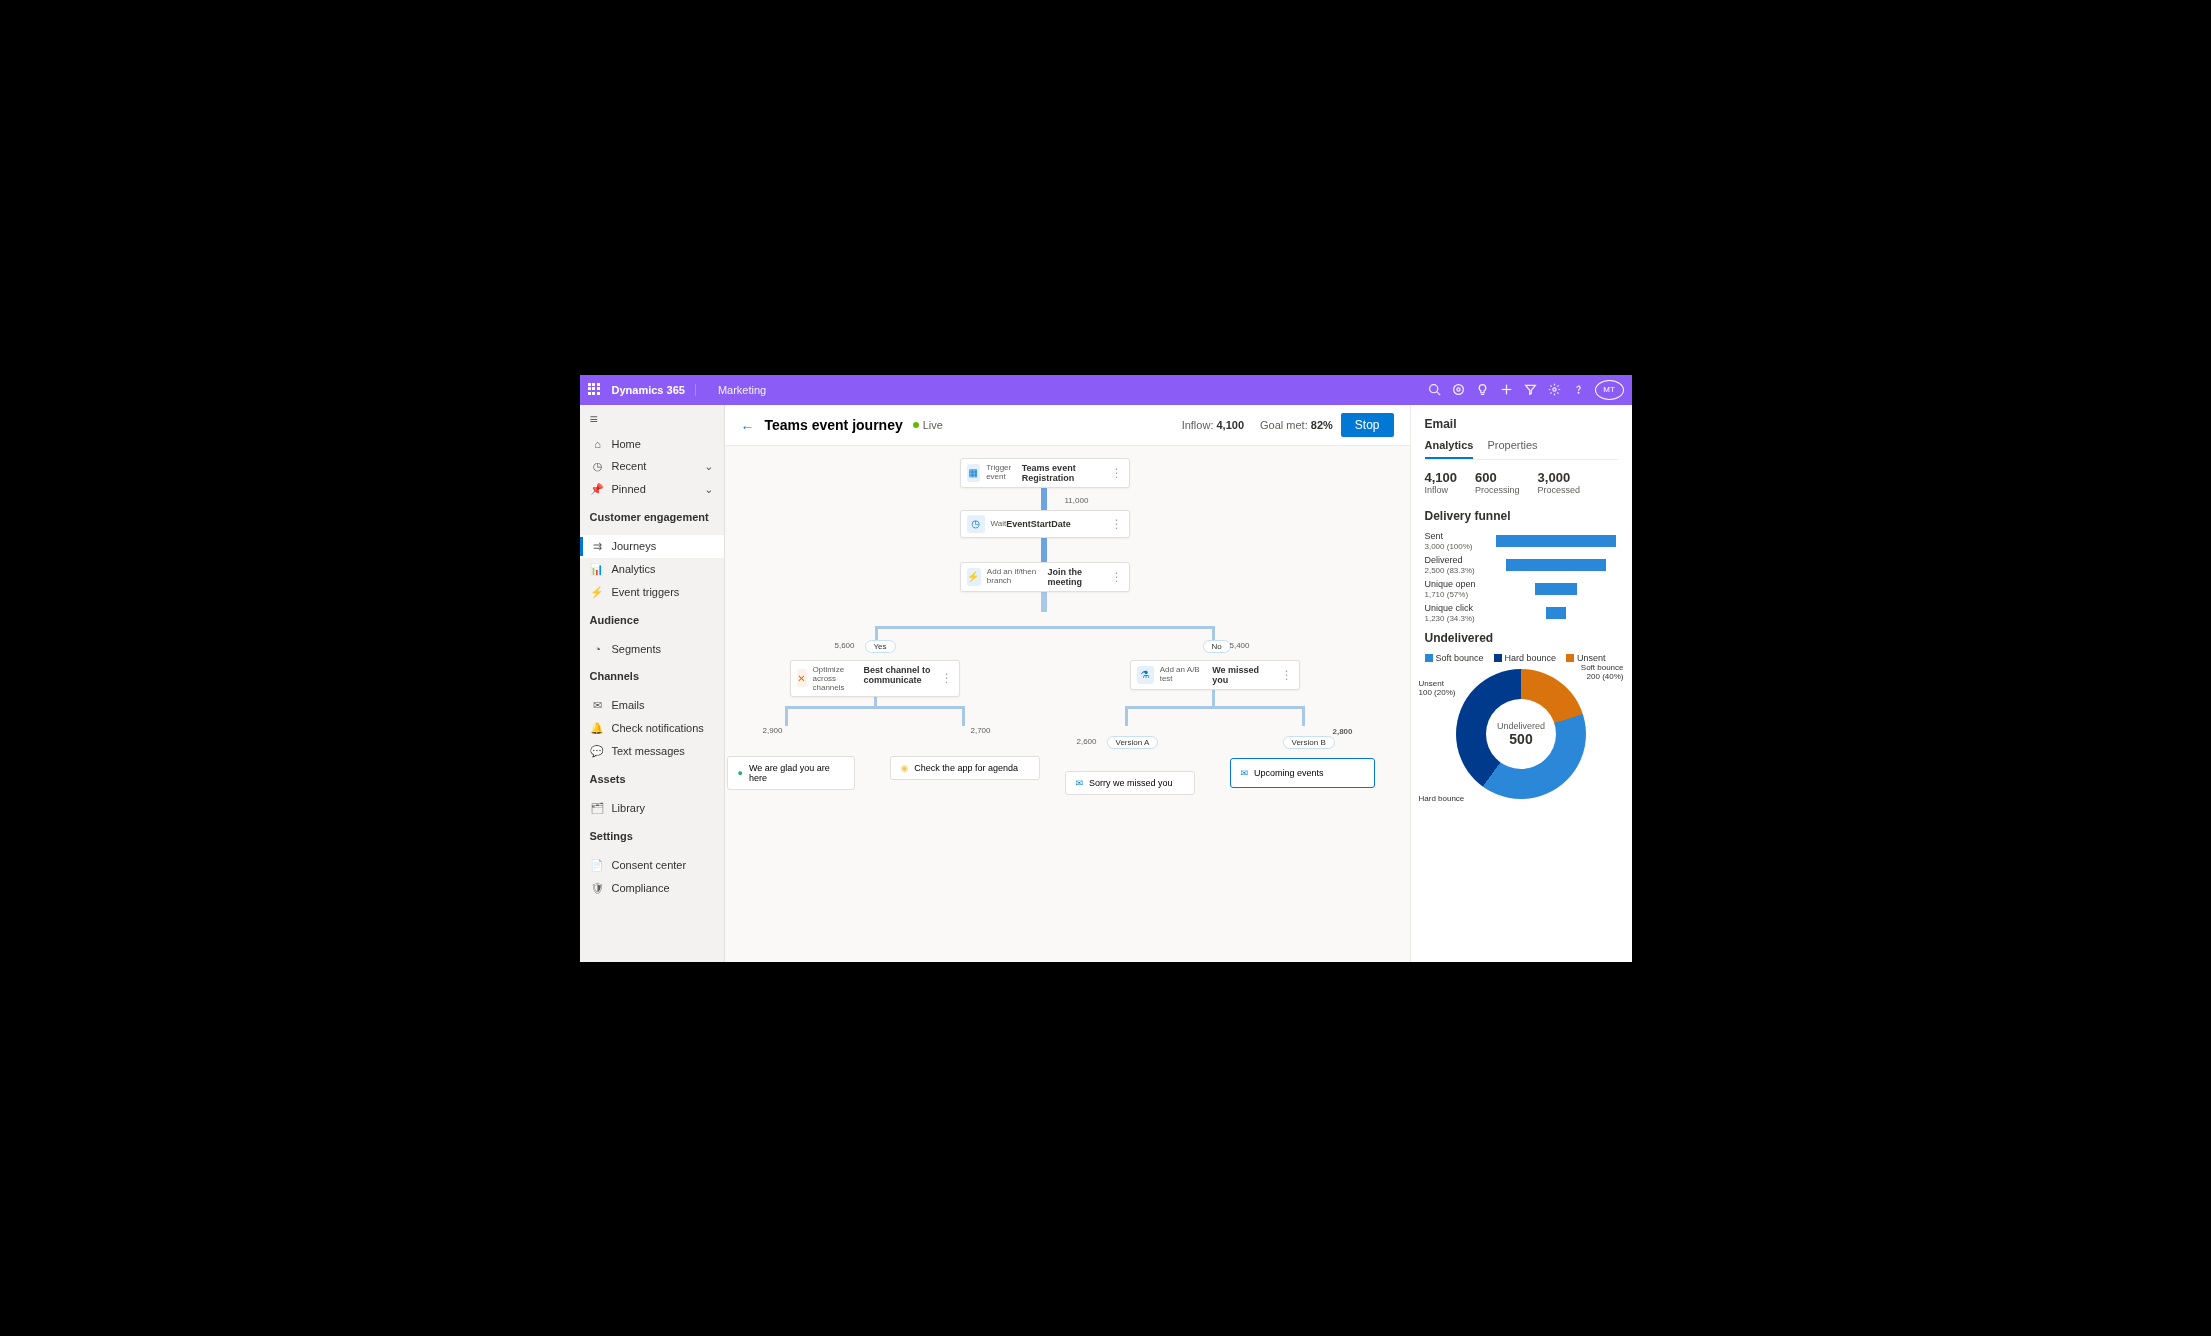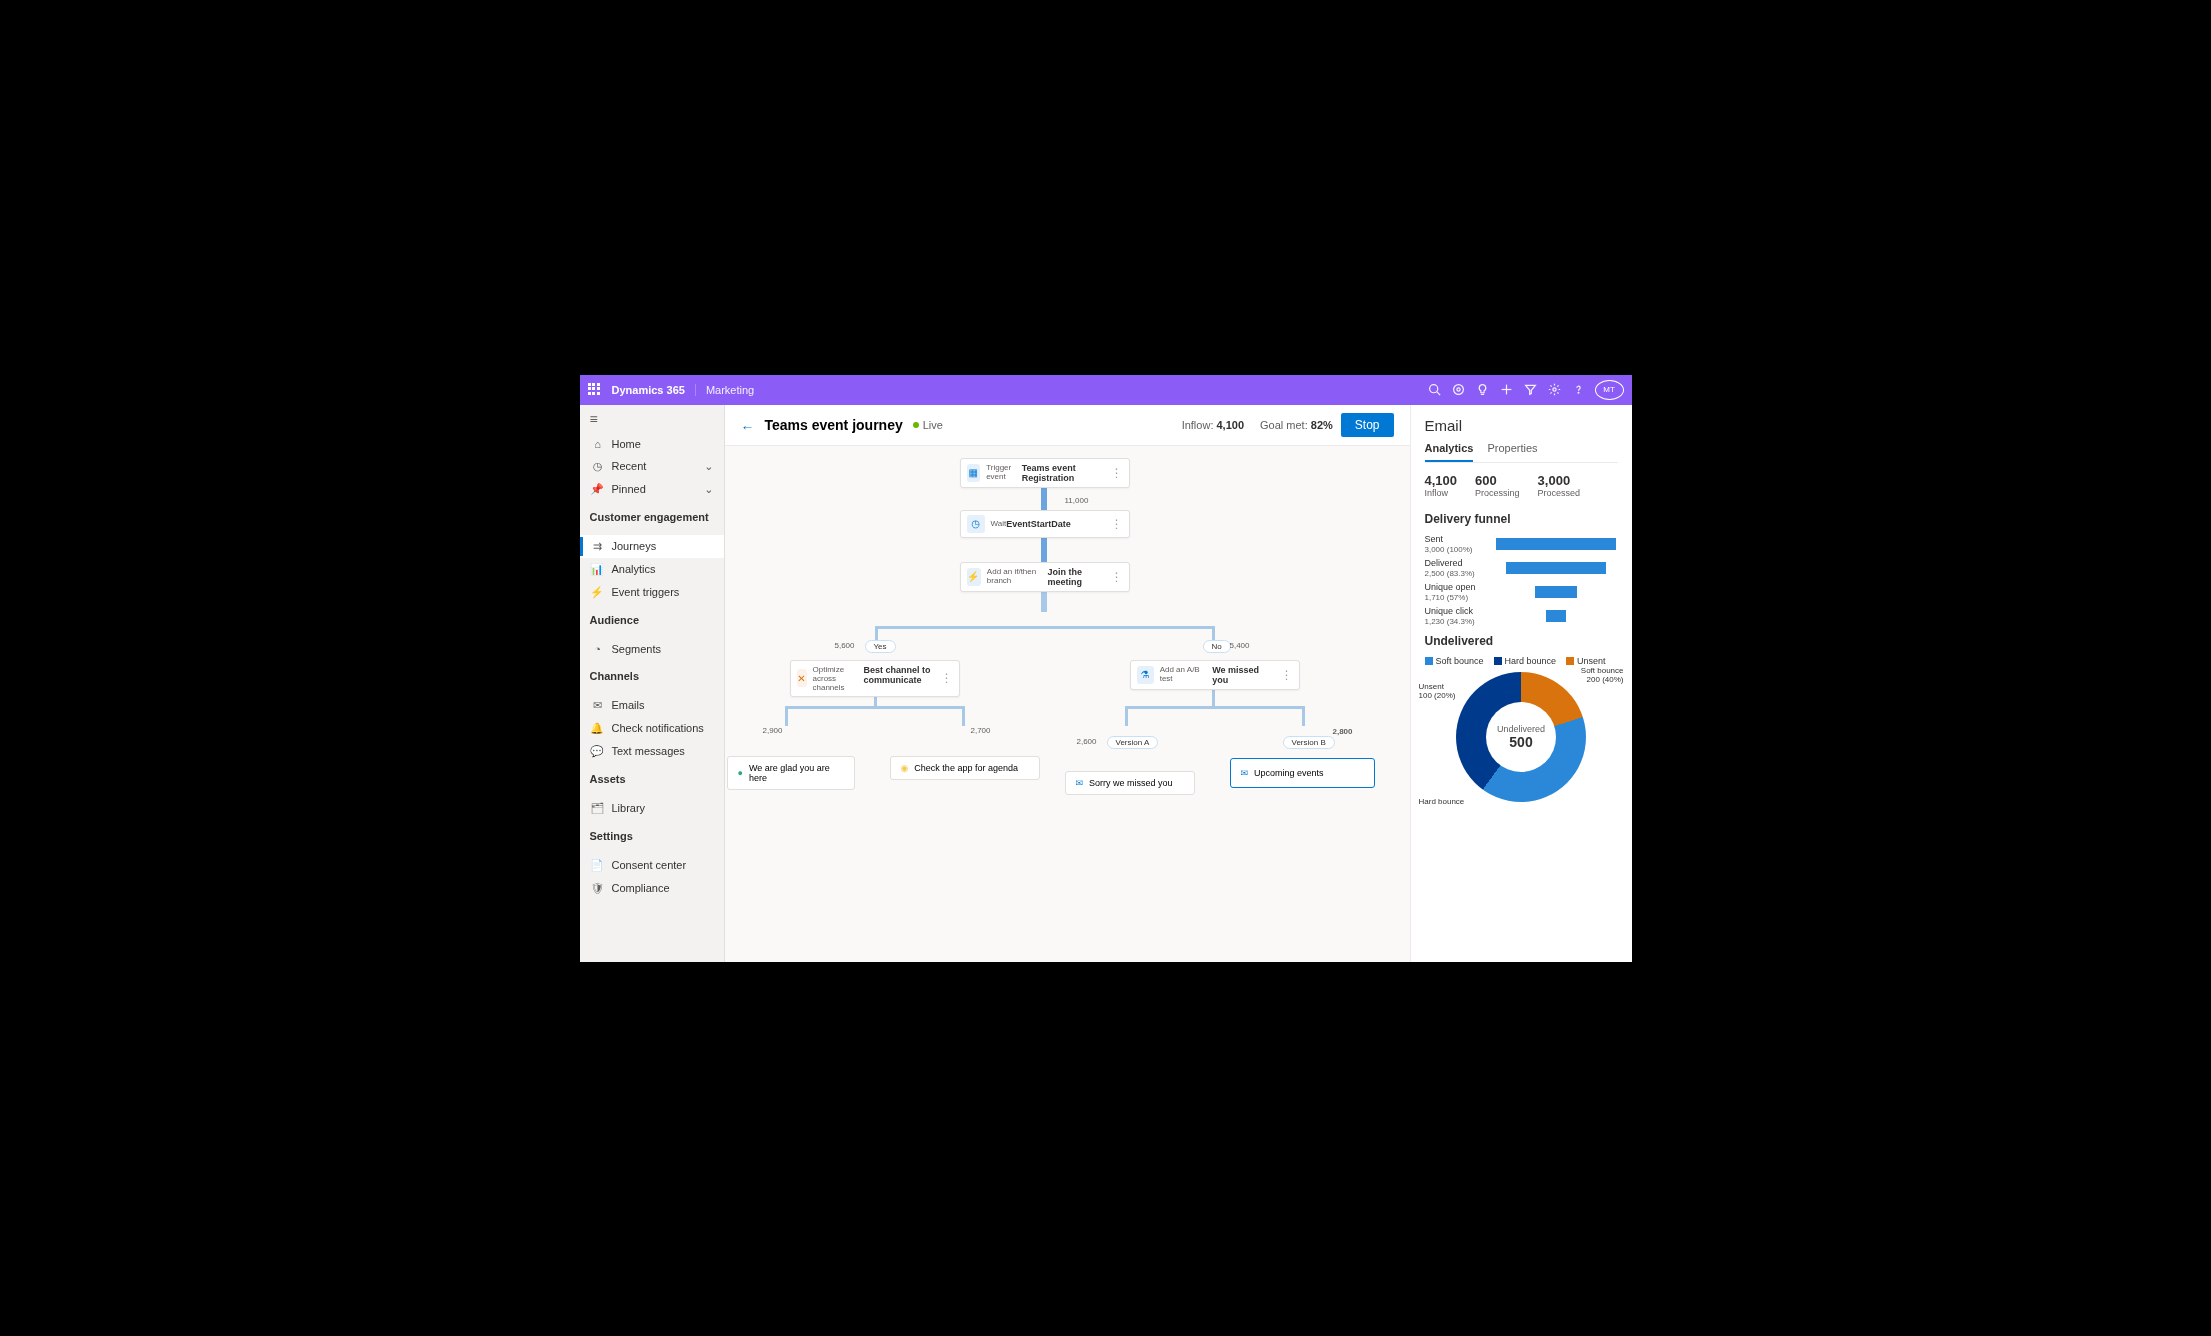--- a/index.html
+++ b/index.html
@@ -4,21 +4,21 @@
 <style>
 * { margin: 0; padding: 0; box-sizing: border-box; font-family: 'Segoe UI', Tahoma, sans-serif; }
 body { background: #000; width: 2211px; height: 1336px; display: flex; align-items: center; justify-content: center; }
 .app-window { width: 1052px; height: 587px; background: #fff; display: flex; flex-direction: column; overflow: hidden; }
 
 
 .topnav { background: #8b5cf6; height: 30px; display: flex; align-items: center; color: #fff; padding: 0 8px; font-size: 11px; }
 .topnav .waffle { width: 14px; height: 14px; display: grid; grid-template-columns: repeat(3,3px); grid-template-rows: repeat(3,3px); gap: 1.5px; margin-right: 10px; }
 .topnav .waffle span { background: #fff; }
 .topnav .brand { font-weight: 600; margin-right: 10px; }
-.topnav .product { font-weight: 400; opacity: .9; padding-left: 10px; border-left: 1px solid rgba(255,255,255,.3); }
+.topnav .product { font-weight: 400; opacity: .9; padding-left: 22px; border-left: 1px solid rgba(255,255,255,.3); }
 .topnav .spacer { flex: 1; }
 .topnav .tbtn { width: 24px; height: 24px; display: flex; align-items: center; justify-content: center; opacity: .9; cursor: pointer; }
 .topnav .avatar { width: 29px; height: 20px; border-radius: 50%; border: 1px solid #fff; font-size: 8px; display:flex; align-items:center; justify-content:center; margin-left: 4px; }
 
 
 .body { flex: 1; display: flex; overflow: hidden; }
 
 
 .sidebar { width: 145px; background: #f3f2f1; border-right: 1px solid #e1dfdd; display: flex; flex-direction: column; font-size: 11px; color: #323130; overflow-y: auto; }
 .sidebar .hamburger { padding: 6px 10px; font-size: 14px; color: #605e5c; }
@@ -53,21 +53,21 @@
 .leaf { position: absolute; background: #fff; border: 1px solid #e1dfdd; border-radius: 3px; padding: 6px 10px; font-size: 9px; display:flex; align-items:center; gap:6px; }
 .leaf.selected { border: 1.5px solid #0078d4; }
 .pill { position: absolute; background: #fff; border: 1px solid #c7e0f4; border-radius: 10px; padding: 1px 8px; font-size: 8px; color: #323130; }
 .cnt { position: absolute; font-size: 8px; color: #605e5c; }
 .line { position: absolute; background: #a8c8e8; }
 .vline { width: 3px; }
 .hline { height: 3px; }
 
 
 .rpanel { width: 222px; background: #fff; border-left: 1px solid #edebe9; padding: 12px 14px; font-size: 11px; color: #323130; overflow-y: auto; }
-.rpanel h2 { font-size: 15px; font-weight: 400; margin-bottom: 8px; }
+.rpanel h2 { font-size: 12px; font-weight: 700; margin-bottom: 8px; }
 .rpanel .tabs { display: flex; gap: 14px; border-bottom: 1px solid #edebe9; margin-bottom: 10px; }
 .rpanel .tab { padding-bottom: 6px; color: #605e5c; cursor:pointer; }
 .rpanel .tab.active { color: #323130; border-bottom: 2px solid #0078d4; font-weight: 600; }
 .rpanel .kpis { display: flex; gap: 18px; margin-bottom: 14px; }
 .rpanel .kpi .val { font-weight: 600; font-size: 13px; }
 .rpanel .kpi .lbl { color: #605e5c; font-size: 9px; }
 .rpanel h3 { font-size: 12px; font-weight: 600; margin: 8px 0; }
 .funnel-row { display: flex; align-items: center; margin-bottom: 4px; }
 .funnel-row .ftxt { width: 70px; font-size: 9px; }
 .funnel-row .ftxt .fl { display:block; }

